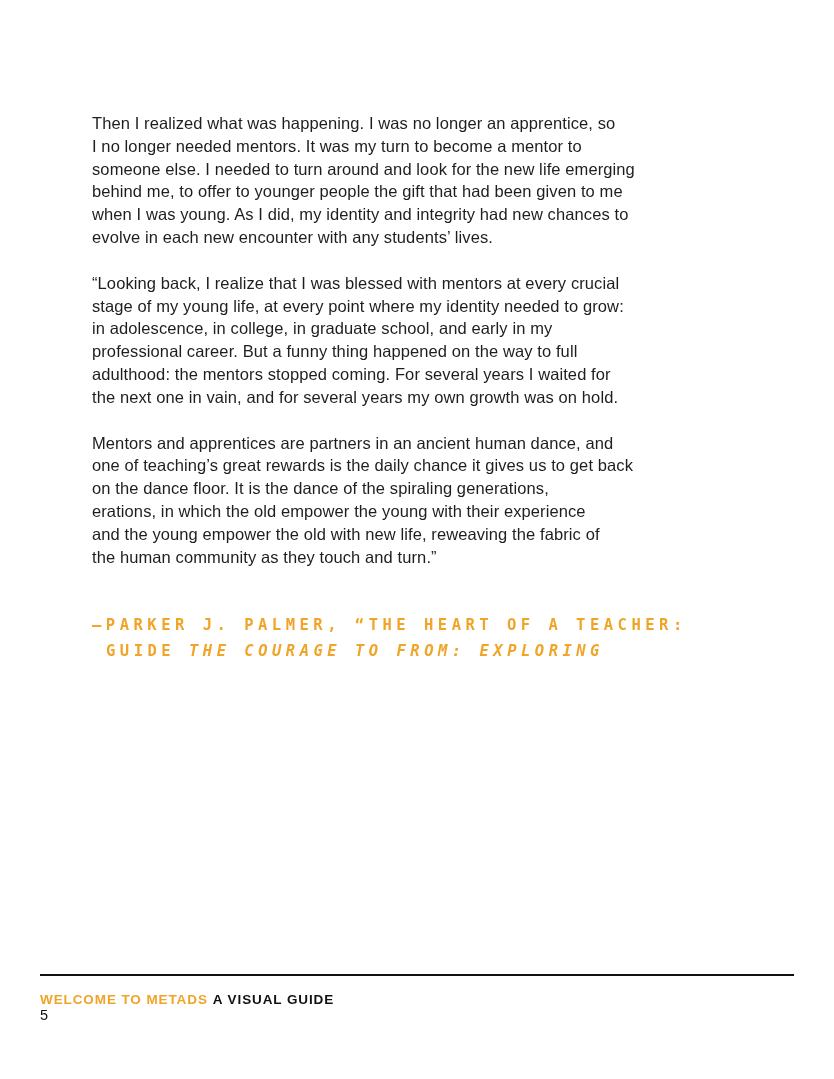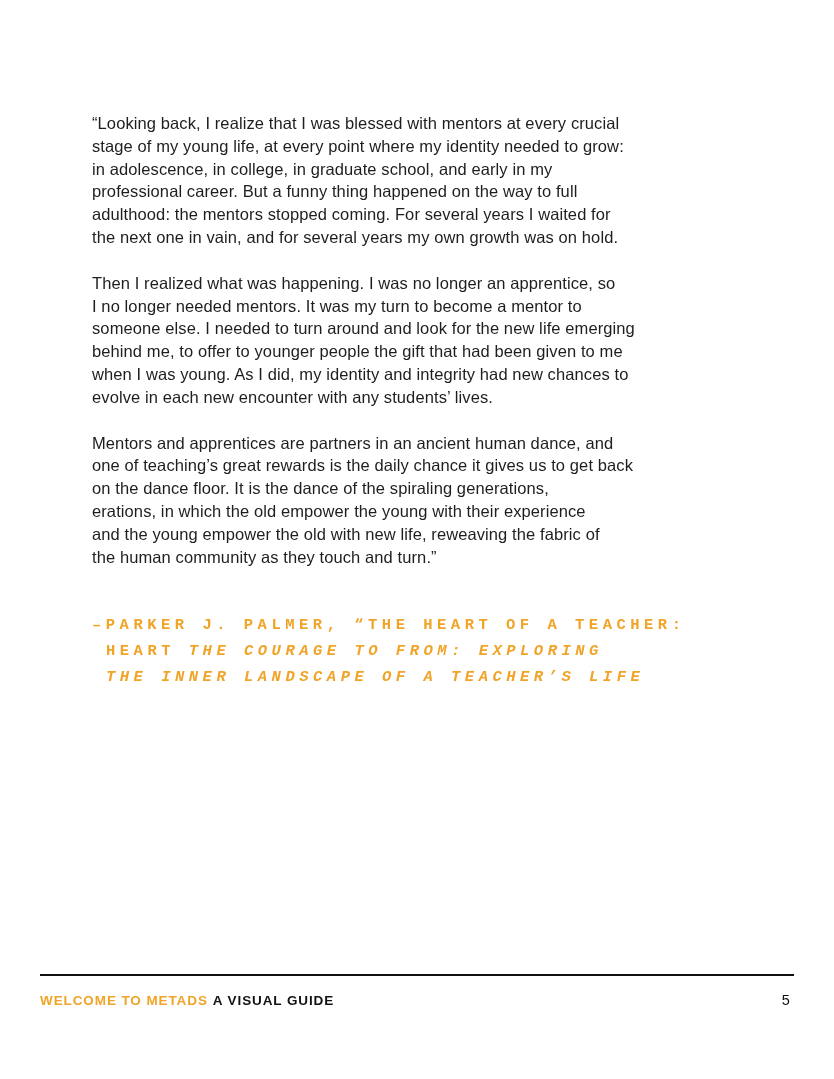--- a/index.html
+++ b/index.html
@@ -28,86 +28,83 @@
   }
   .attribution {
     margin-top: 44px;
     color: #f0a428;
     font-family: "DejaVu Sans Mono", monospace;
     font-weight: bold;
     font-size: 15.5px;
     line-height: 26px;
     letter-spacing: 4.5px;
   }
-  .attr-line { white-space: nowrap; font-family: Liberation Mono, monospace; }
+  .attr-line { white-space: nowrap; }
   .attr-line.indent { padding-left: 14px; }
   .italic { font-style: italic; }
   .footer-rule {
     position: absolute;
     left: 40px;
     right: 40px;
     top: 974px;
     border-top: 2px solid #111111;
   }
   .footer {
     position: absolute;
     left: 40px;
-    right: 44px;
+    right: 32px;
     top: 992px;
     display: flex;
     justify-content: space-between;
-    align-items: center;
+    flex-direction: column;
   }
   .footer-left {
     font-size: 13.5px;
     font-weight: bold;
     letter-spacing: 0.9px;
   }
   .footer-brand { color: #f0a428; }
   .footer-title { color: #111111; margin-left: 5px; }
   .footer-page {
     font-size: 14.5px;
     color: #111111;
     letter-spacing: 0.3px;
   }
 </style>
 </head>
 <body>
 
 <div class="page">
 
   <div class="content">
+    <p class="quote-para">Then I realized what was happening. I was no longer an apprentice, so
+I no longer needed mentors. It was my turn to become a mentor to
+someone else. I needed to turn around and look for the new life emerging
+behind me, to offer to younger people the gift that had been given to me
+when I was young. As I did, my identity and integrity had new chances to
+evolve in each new encounter with any students’ lives.</p>
     <p class="quote-para">“Looking back, I realize that I was blessed with mentors at every crucial
 stage of my young life, at every point where my identity needed to grow:
 in adolescence, in college, in graduate school, and early in my
 professional career. But a funny thing happened on the way to full
 adulthood: the mentors stopped coming. For several years I waited for
 the next one in vain, and for several years my own growth was on hold.</p>
-    <p class="quote-para">Then I realized what was happening. I was no longer an apprentice, so
-I no longer needed mentors. It was my turn to become a mentor to
-someone else. I needed to turn around and look for the new life emerging
-behind me, to offer to younger people the gift that had been given to me
-when I was young. As I did, my identity and integrity had new chances to
-evolve in each new encounter with any students’ lives.</p>
     <p class="quote-para">Mentors and apprentices are partners in an ancient human dance, and
 one of teaching’s great rewards is the daily chance it gives us to get back
 on the dance floor. It is the dance of the spiraling generations,
 erations, in which the old empower the young with their experience
 and the young empower the old with new life, reweaving the fabric of
 the human community as they touch and turn.”</p>
 
     <div class="attribution">
       <div class="attr-line">
         <span>–PARKER J. PALMER, “THE HEART OF A TEACHER:</span>
       </div>
       <div class="attr-line indent">
-        <span>HEART </span><span class="italic">THE COURAGE TO FROM: EXPLORING</span>
-      </div>
-      <div class="attr-line indent">
-        <span class="italic">THE INNER LANDSCAPE OF A TEACHER’S LIFE</span>
+        <span>GUIDE </span><span class="italic">THE COURAGE TO FROM: EXPLORING</span>
       </div>
     </div>
   </div>
 
   <div class="footer-rule"></div>
 
   <div class="footer">
     <div class="footer-left">
       <span class="footer-brand">WELCOME TO METADS</span><span class="footer-title">A VISUAL GUIDE</span>
     </div>

